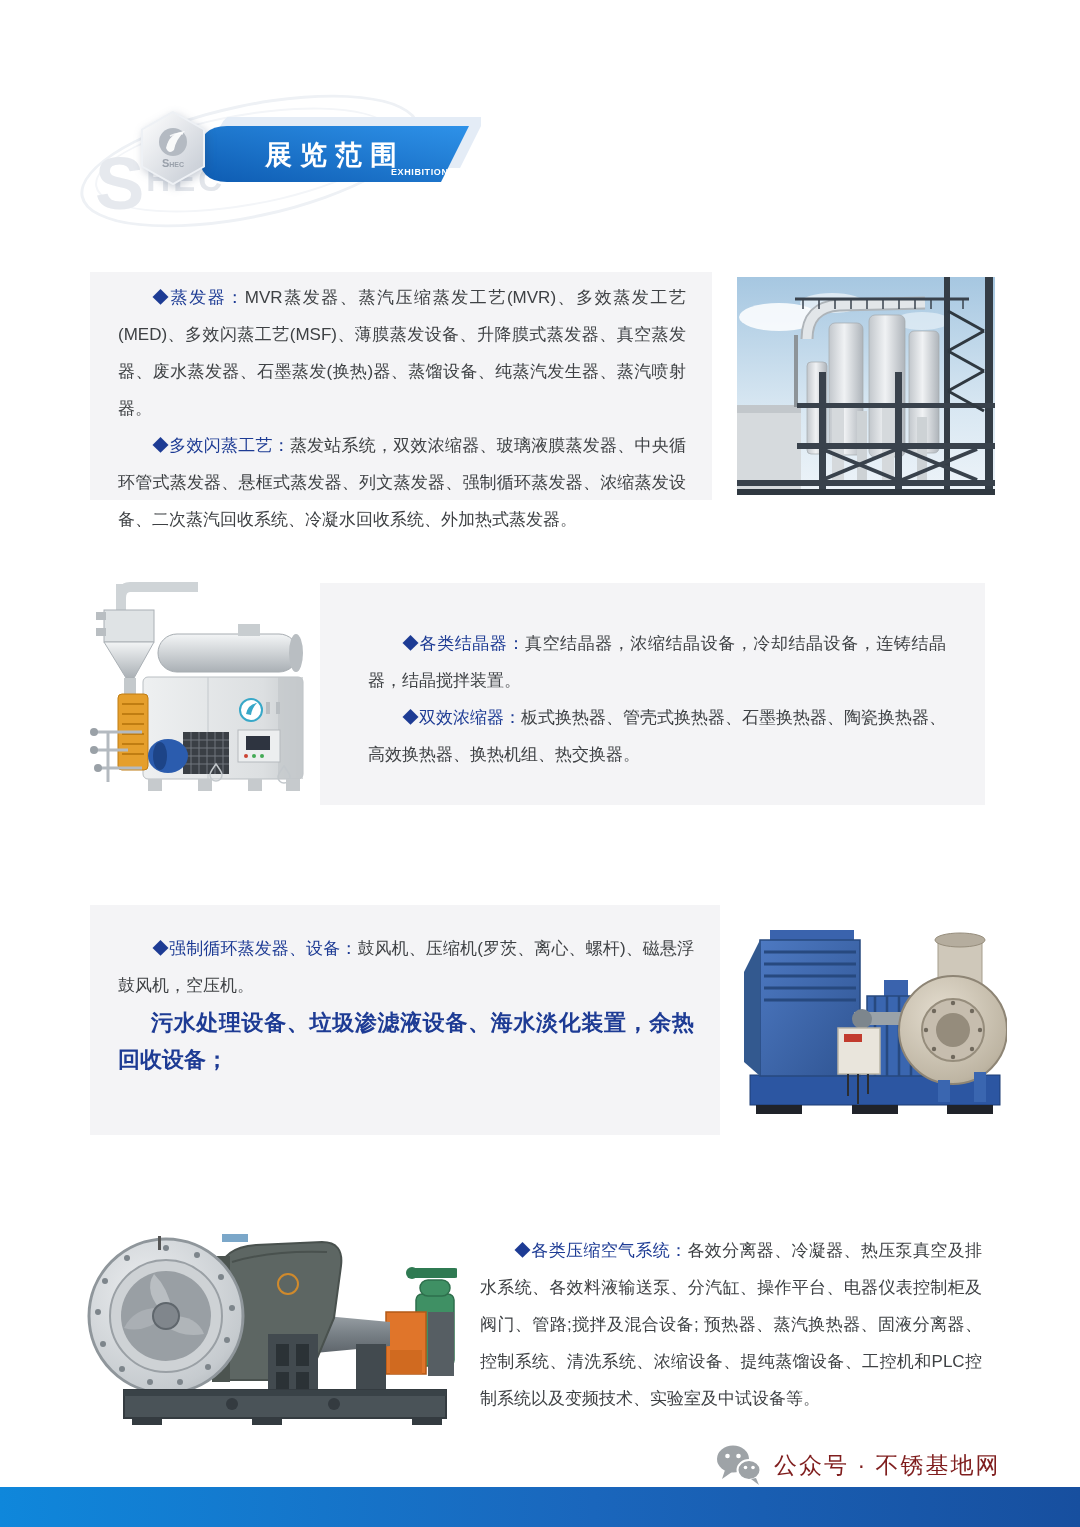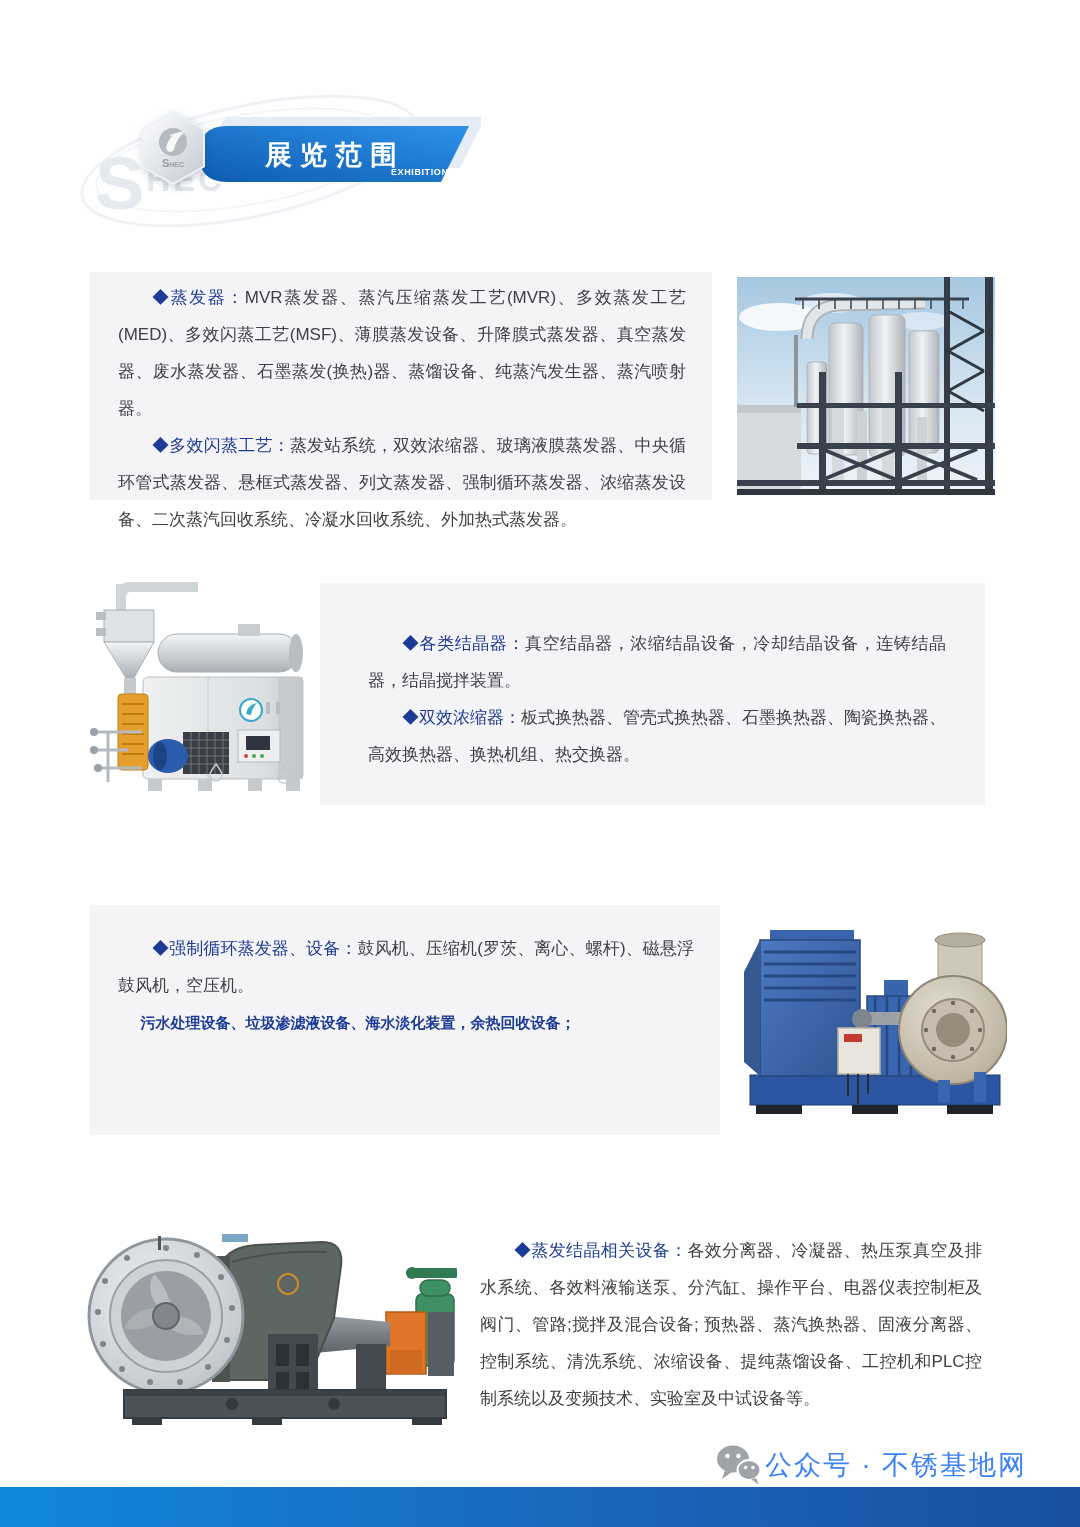--- a/index.html
+++ b/index.html
@@ -32,35 +32,35 @@
   .p3{left:90px;top:905px;width:630px;height:230px;}
 
   .txt{position:absolute;font-size:17px;line-height:37px;color:#3e4144;text-align:justify;}
   .t1{left:118px;top:279px;width:568px;}
   .t2{left:368px;top:625px;width:578px;}
   .t3{left:118px;top:930px;width:576px;}
   .t4{left:480px;top:1232px;width:502px;font-size:17px;}
 
   p.para{margin:0;text-indent:2em;}
   p.para b{color:#1d3b94;font-weight:normal;}
-  p.hl{margin:0;text-indent:1.5em;color:#1d3b94;font-weight:bold;font-size:15px;}
+  p.hl{margin:0;text-indent:1.5em;color:#1d3b94;font-weight:bold;font-size:22px;}
 
   
   .photo{position:absolute;}
   .ph1{left:737px;top:277px;width:258px;height:218px;}
   .ph2{left:88px;top:582px;width:237px;height:218px;}
   .ph3{left:742px;top:912px;width:265px;height:212px;}
   .ph4{left:72px;top:1222px;width:385px;height:205px;}
   .photo svg{display:block;}
 
   
   .band{position:absolute;left:0;top:1487px;width:1080px;height:40px;
         background:linear-gradient(90deg,#0f87db 0%,#1a66bc 55%,#174f9f 100%);}
   .foot{position:absolute;left:716px;top:1440px;height:50px;display:flex;align-items:center;}
-  .foot-label{margin-left:3px;font-size:27px;color:#3b82f6;letter-spacing:2px;white-space:nowrap;}
+  .foot-label{margin-left:12px;font-size:23px;color:#7f1d1d;letter-spacing:2px;white-space:nowrap;}
 </style>
 </head>
 <body>
 
 <div class="page">
 
   <div class="hdr">
     <div class="swoosh"></div>
     <div class="swoosh2"></div>
     <div class="wm">
@@ -316,21 +316,21 @@
           <circle cx="192" cy="137" r="2.2"></circle>
         <circle cx="184" cy="118" r="2.2"></circle>
           <circle cx="192" cy="99" r="2.2"></circle>
       </g>
       <rect x="196" y="168" width="12" height="22" fill="#3a66b0"></rect>
       <rect x="232" y="160" width="12" height="30" fill="#3a66b0"></rect>
     </svg>
   </div>
 
   <div class="txt t4">
-    <p class="para"><b>◆蒸发结晶相关设备：</b><span>各效分离器、冷凝器、热压泵真空及排水系统、各效料液输送泵、分汽缸、操作平台、电器仪表控制柜及阀门、管路;搅拌及混合设备; 预热器、蒸汽换热器、固液分离器、控制系统、清洗系统、浓缩设备、提纯蒸馏设备、工控机和PLC控制系统以及变频技术、实验室及中试设备等。</span></p>
+    <p class="para"><b>◆各类压缩空气系统：</b><span>各效分离器、冷凝器、热压泵真空及排水系统、各效料液输送泵、分汽缸、操作平台、电器仪表控制柜及阀门、管路;搅拌及混合设备; 预热器、蒸汽换热器、固液分离器、控制系统、清洗系统、浓缩设备、提纯蒸馏设备、工控机和PLC控制系统以及变频技术、实验室及中试设备等。</span></p>
   </div>
 
   <div class="photo ph4">
     <svg viewBox="0 0 385 205" width="385" height="205">
       <defs>
         <radialGradient id="flg" cx="0.38" cy="0.35" r="0.9">
           <stop offset="0" stop-color="#eceef0"></stop>
             <stop offset="0.7" stop-color="#c6cbcf"></stop>
             <stop offset="1" stop-color="#a3a9ae"></stop>
         </radialGradient>

